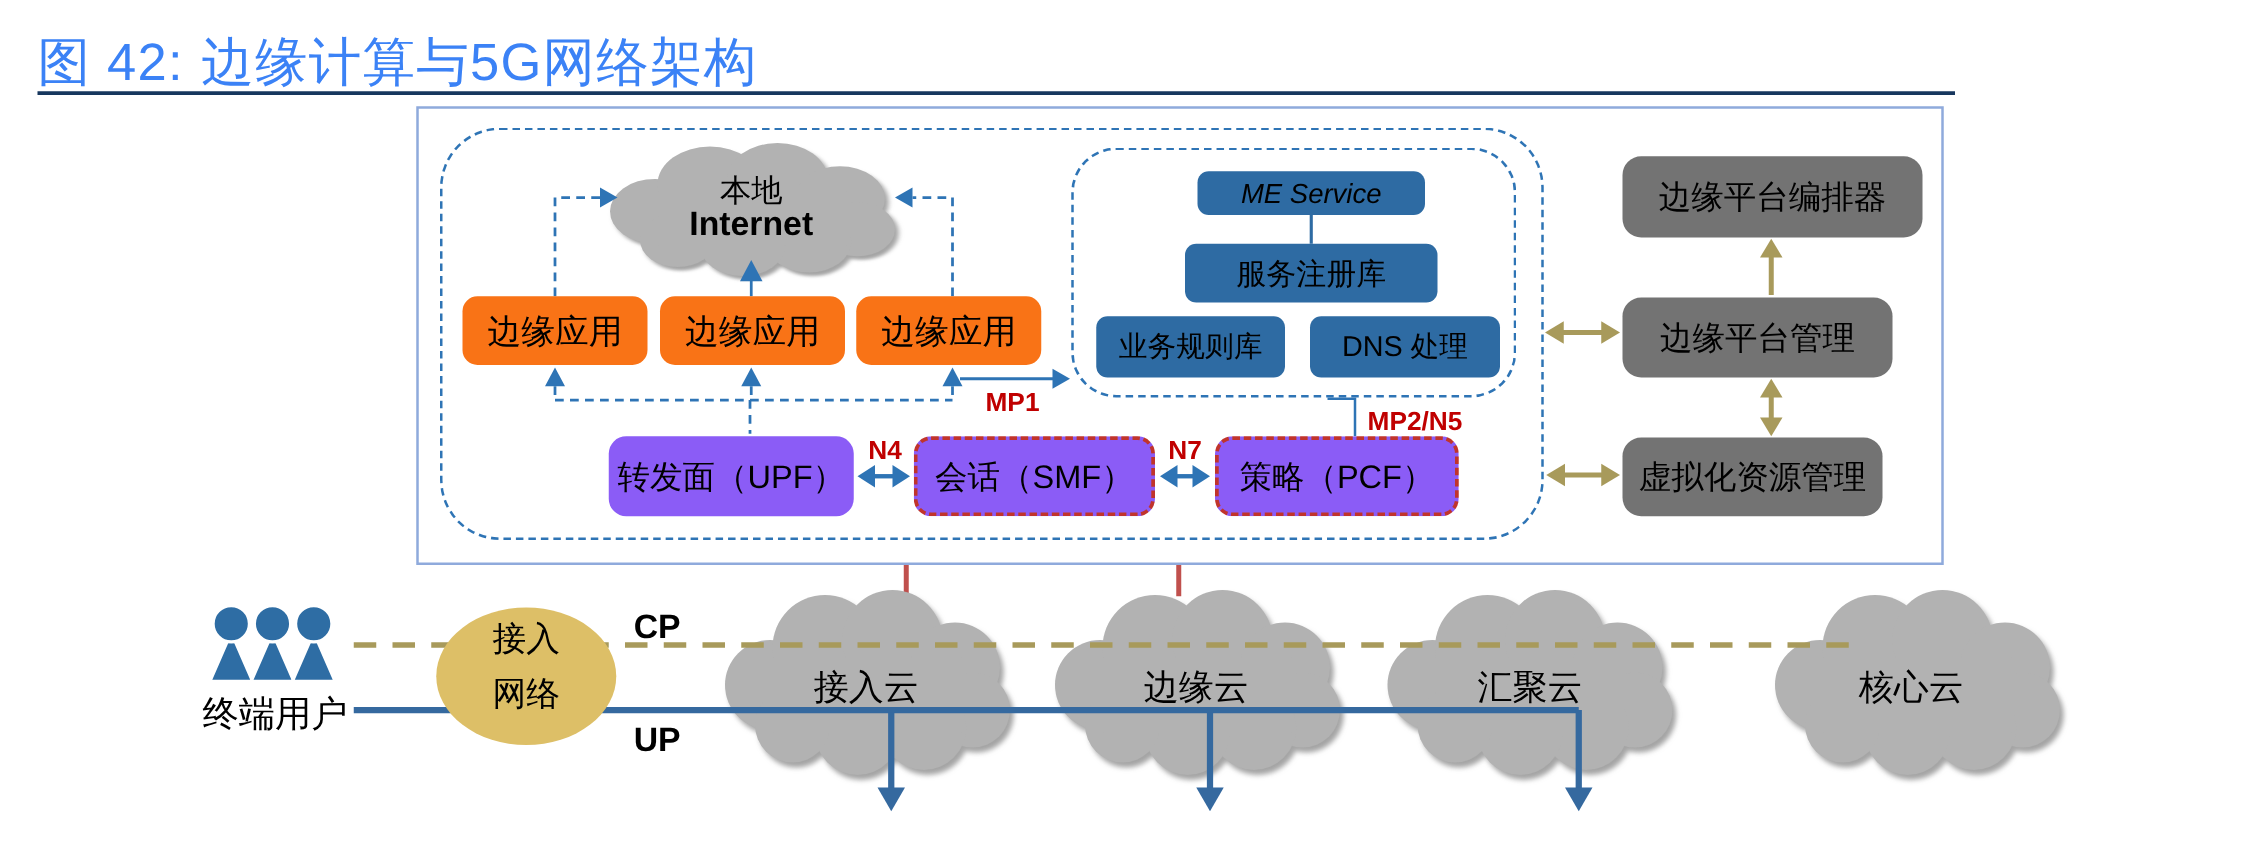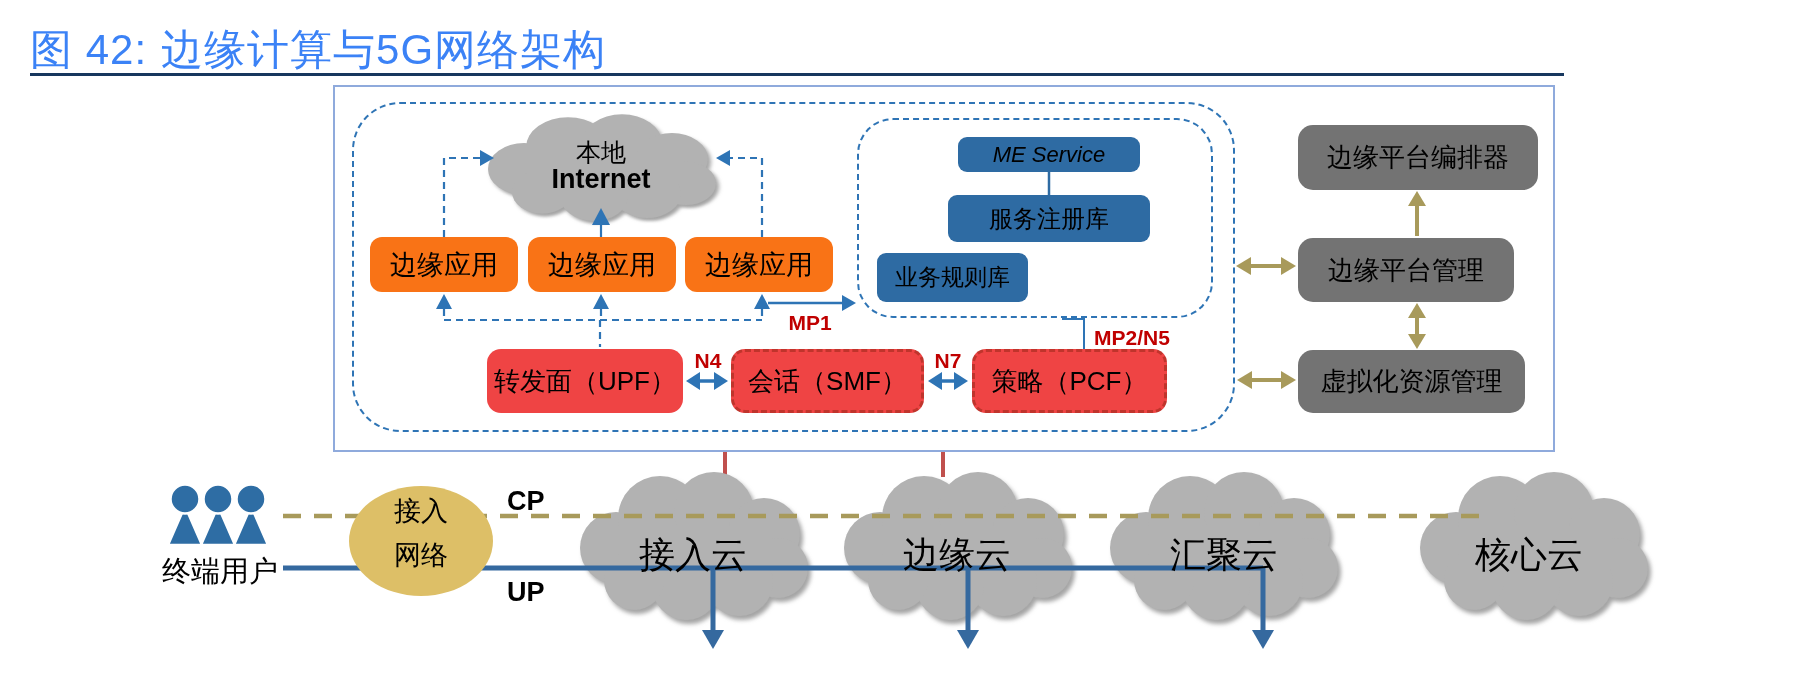--- a/index.html
+++ b/index.html
@@ -10,26 +10,26 @@
   .abs{position:absolute;}
   #fig-title{left:30px;top:22px;font-size:42px;font-weight:normal;color:#3b82f6;letter-spacing:1px;}
   #fig-title .gap{display:inline-block;width:14px;}
   #title-rule{left:30px;top:73px;width:1534px;height:3px;background:#17375e;}
   #outer-box{left:333px;top:85px;width:1222px;height:367px;border:2px solid #8faadc;box-sizing:border-box;}
   #edge-dashed{left:352px;top:102px;width:883px;height:330px;border:2.5px dashed #2e74b5;border-radius:48px;box-sizing:border-box;}
   #svc-dashed{left:857px;top:118px;width:356px;height:200px;border:2.5px dashed #2e74b5;border-radius:36px;box-sizing:border-box;}
   .box{position:absolute;display:flex;align-items:center;justify-content:center;box-sizing:border-box;text-align:center;}
   .yellow{background:#f97316;border-radius:12px;font-size:27px;font-weight:500;}
   .dblue{background:#2e6ba3;border-radius:9px;font-weight:500;}
-  .pink{background:#ef4444;border-radius:14px;font-size:26px;font-weight:500;}
+  .pink{background:#8b5cf6;border-radius:14px;font-size:26px;font-weight:500;}
   .pink.dash{border:3px dashed #c0342c;}
   .slate{background:#737373;border-radius:15px;font-size:26px;font-weight:500;}
   .lbl{position:absolute;text-align:center;font-weight:500;}
   .red-lbl{position:absolute;color:#c00000;font-size:21px;font-weight:bold;text-align:center;}
-  .cloud-lbl{position:absolute;width:180px;text-align:center;font-size:36px;font-weight:500;}
+  .cloud-lbl{position:absolute;width:180px;text-align:center;font-size:28px;font-weight:500;}
   .cpup{position:absolute;font-size:27px;font-weight:bold;}
   #overlay{left:0;top:0;z-index:1;}
   .zt{z-index:2;}
 </style>
 </head>
 <body>
 
 <div id="canvas">
 
   <div class="abs zt" id="fig-title">
@@ -146,33 +146,34 @@
   <div class="lbl zt" style="left:520px;top:136px;width:162px;font-size:25px;">本地</div>
   <div class="lbl zt" style="left:520px;top:164px;width:162px;font-size:27px;font-weight:bold;">Internet</div>
 
   <div class="box yellow zt" style="left:370px;top:237px;width:148px;height:55px;">边缘应用</div>
   <div class="box yellow zt" style="left:528px;top:237px;width:148px;height:55px;">边缘应用</div>
   <div class="box yellow zt" style="left:685px;top:237px;width:148px;height:55px;">边缘应用</div>
 
   <div class="box dblue zt" style="left:958px;top:137px;width:182px;height:35px;font-size:22px;font-style:italic;">ME Service</div>
   <div class="box dblue zt" style="left:948px;top:195px;width:202px;height:47px;font-size:24px;">服务注册库</div>
   <div class="box dblue zt" style="left:877px;top:253px;width:151px;height:49px;font-size:23px;">业务规则库</div>
+  <div class="box dblue zt" style="left:1048px;top:253px;width:152px;height:49px;font-size:23px;">DNS 处理</div>
 
   <div class="box pink zt" style="left:487px;top:349px;width:196px;height:64px;">转发面（UPF）</div>
   <div class="box pink dash zt" style="left:731px;top:349px;width:193px;height:64px;">会话（SMF）</div>
   <div class="box pink dash zt" style="left:972px;top:349px;width:195px;height:64px;">策略（PCF）</div>
 
   <div class="red-lbl zt" style="left:780px;top:311px;width:60px;">MP1</div>
   <div class="red-lbl zt" style="left:688px;top:349px;width:40px;">N4</div>
   <div class="red-lbl zt" style="left:928px;top:349px;width:40px;">N7</div>
   <div class="red-lbl zt" style="left:1086px;top:326px;width:92px;">MP2/N5</div>
 
   <div class="box slate zt" style="left:1298px;top:125px;width:240px;height:65px;">边缘平台编排器</div>
   <div class="box slate zt" style="left:1298px;top:238px;width:216px;height:64px;">边缘平台管理</div>
-  <div class="box slate zt" style="left:1298px;top:350px;width:227px;height:63px;">虚拟化资源管理</div>
+  <div class="box slate zt" style="left:1298px;top:350px;width:208px;height:63px;">虚拟化资源管理</div>
 
   <div class="lbl zt" style="left:138px;top:552px;width:164px;font-size:29px;">终端用户</div>
   <div class="lbl zt" style="left:356px;top:493px;width:130px;font-size:27px;">
     <div>接入</div>
     <div style="margin-top:8px;">网络</div>
   </div>
   <div class="cpup zt" style="left:507px;top:486px;">CP</div>
   <div class="cpup zt" style="left:507px;top:577px;">UP</div>
 
   <div class="cloud-lbl zt" style="left:603px;top:531px;">接入云</div>

